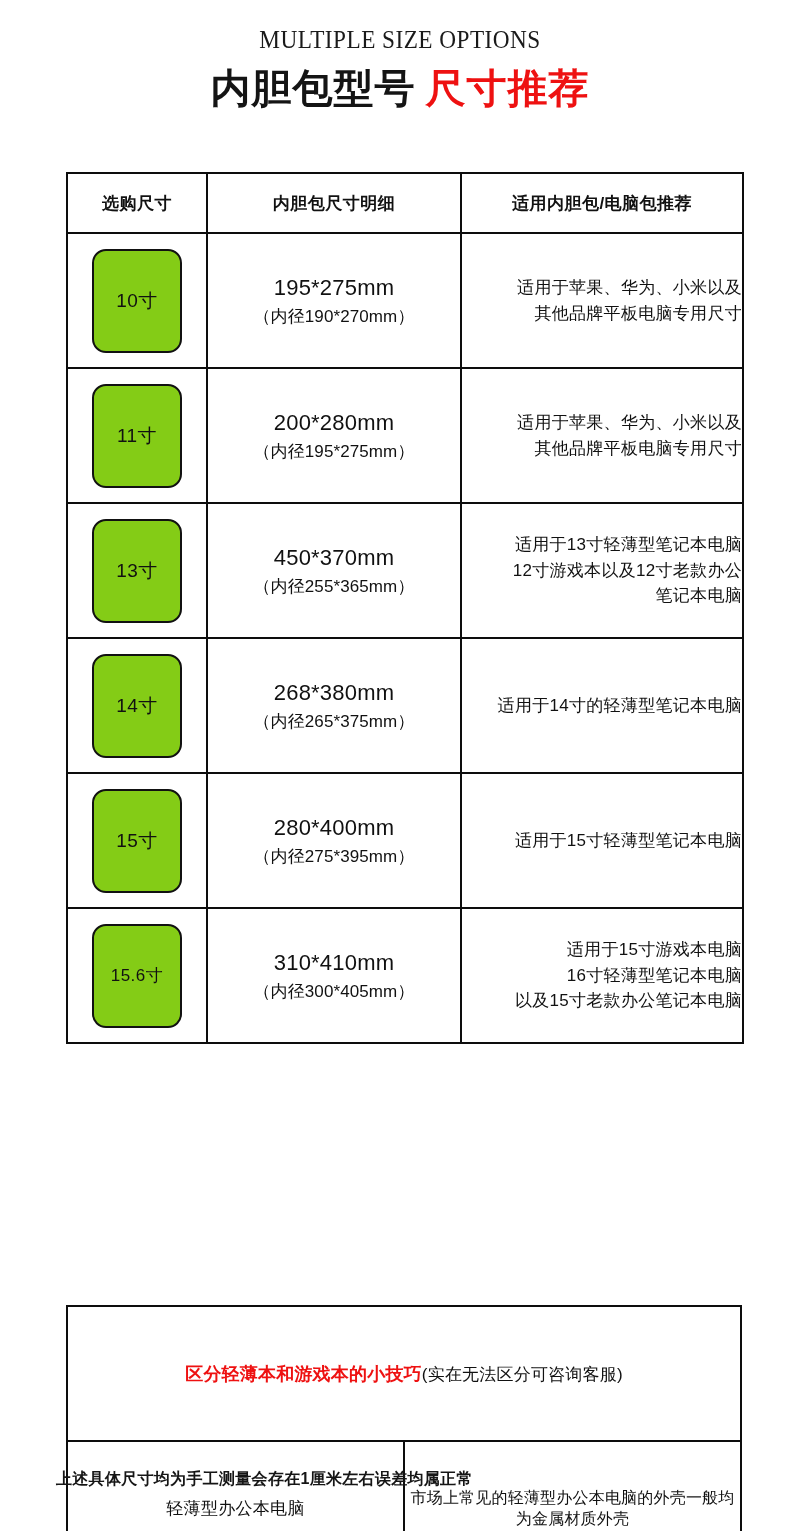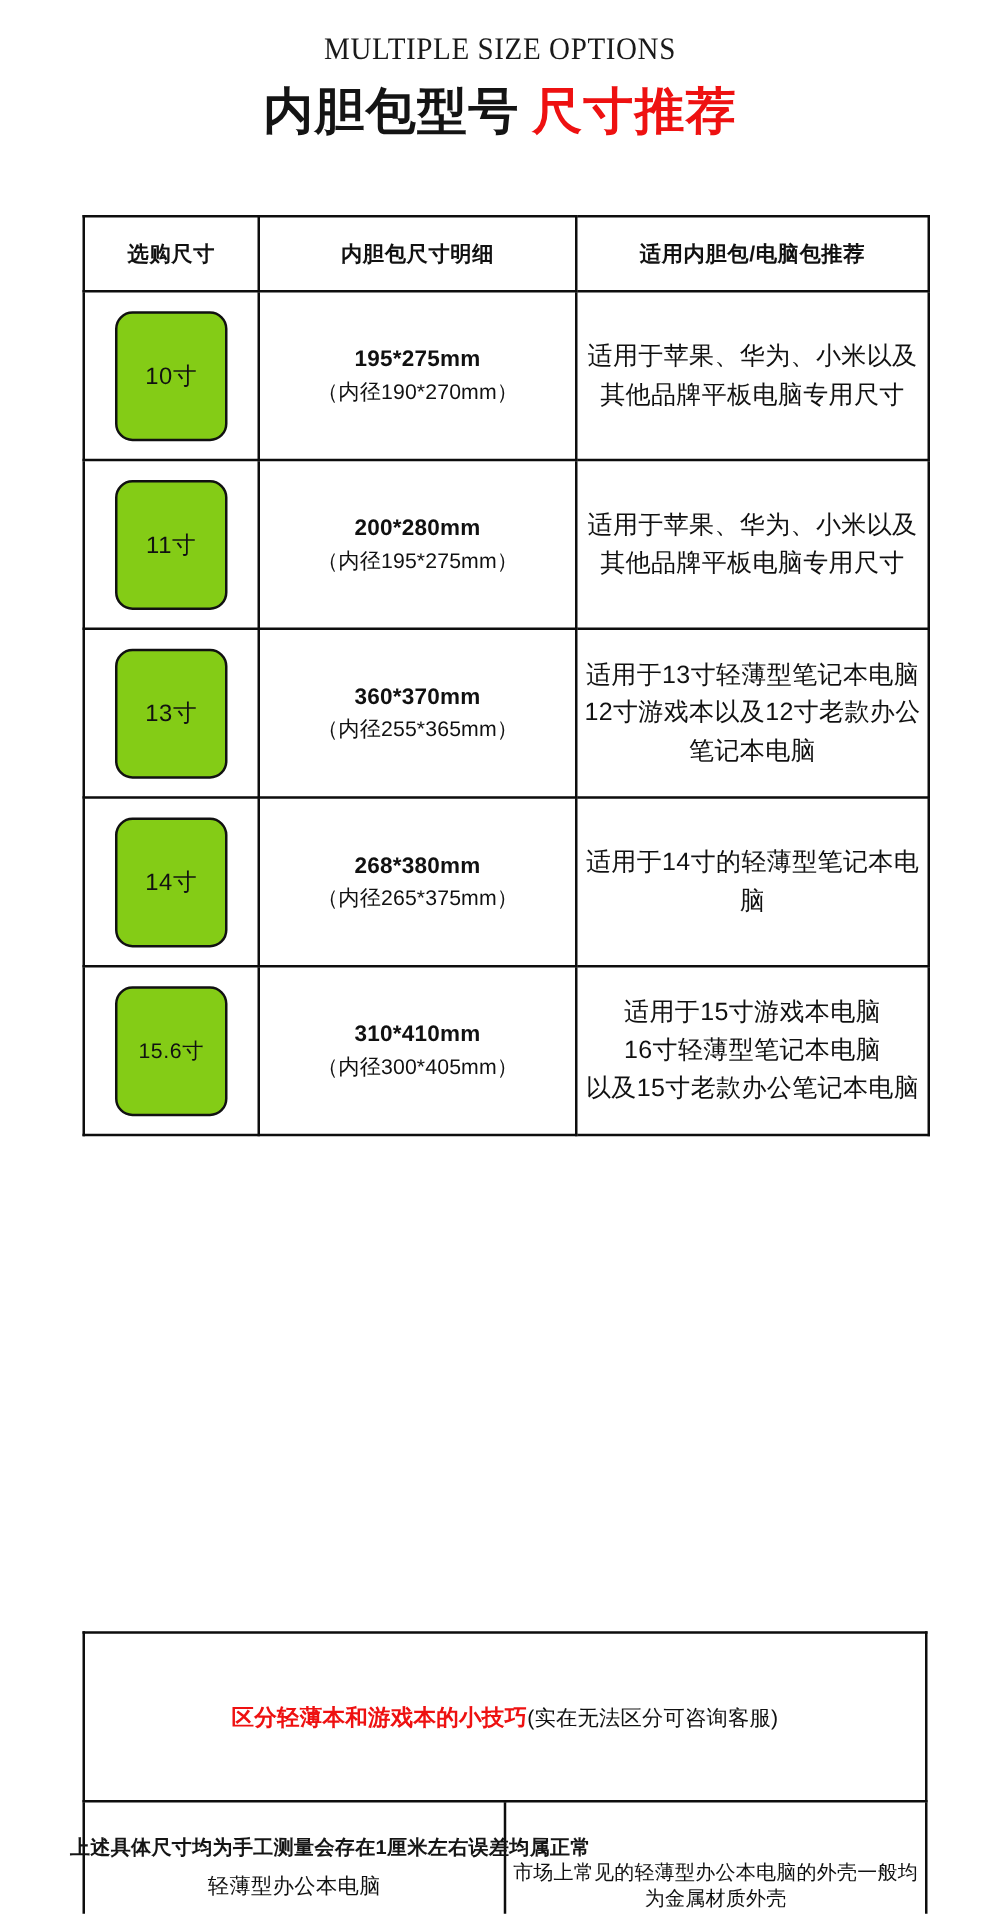--- a/index.html
+++ b/index.html
@@ -91,33 +91,33 @@
     color: #111;
     letter-spacing: 0.5px;
   }
   .badge.small-text { font-size: 17px; }
 
   .cell-detail {
     text-align: center;
     line-height: 1.5;
   }
   .dim-outer {
-    font-size: 18px;
-    font-weight: 700;
+    font-size: 22px;
+    font-weight: 400;
     letter-spacing: 0.2px;
   }
   .dim-inner {
     font-size: 17px;
     font-weight: 400;
     letter-spacing: 0.1px;
   }
 
   .cell-rec {
-    text-align: center;
-    font-size: 20px;
+    text-align: right;
+    font-size: 17px;
     line-height: 1.52;
     padding: 0 8px;
     letter-spacing: 0.3px;
   }
   .cell-rec .ln { display: block; }
 
   
   .tip-wrap {
     position: absolute;
     left: 66px;
@@ -231,21 +231,21 @@
           <span class="ln">其他品牌平板电脑专用尺寸</span>
         </td>
       </tr>
 
 
       <tr>
         <td class="cell-size">
           <span class="badge">13寸</span>
         </td>
         <td class="cell-detail">
-          <div class="dim-outer">360*370mm</div>
+          <div class="dim-outer">450*370mm</div>
           <div class="dim-inner">（内径255*365mm）</div>
         </td>
         <td class="cell-rec">
           <span class="ln">适用于13寸轻薄型笔记本电脑</span>
           <span class="ln">12寸游戏本以及12寸老款办公</span>
           <span class="ln">笔记本电脑</span>
         </td>
       </tr>
 
       <tr>
@@ -254,20 +254,32 @@
         </td>
         <td class="cell-detail">
           <div class="dim-outer">268*380mm</div>
           <div class="dim-inner">（内径265*375mm）</div>
         </td>
         <td class="cell-rec">
           <span class="ln">适用于14寸的轻薄型笔记本电脑</span>
         </td>
       </tr>
 
+      <tr>
+        <td class="cell-size">
+          <span class="badge">15寸</span>
+        </td>
+        <td class="cell-detail">
+          <div class="dim-outer">280*400mm</div>
+          <div class="dim-inner">（内径275*395mm）</div>
+        </td>
+        <td class="cell-rec">
+          <span class="ln">适用于15寸轻薄型笔记本电脑</span>
+        </td>
+      </tr>
 
       <tr>
         <td class="cell-size">
           <span class="badge small-text">15.6寸</span>
         </td>
         <td class="cell-detail">
           <div class="dim-outer">310*410mm</div>
           <div class="dim-inner">（内径300*405mm）</div>
         </td>
         <td class="cell-rec">

